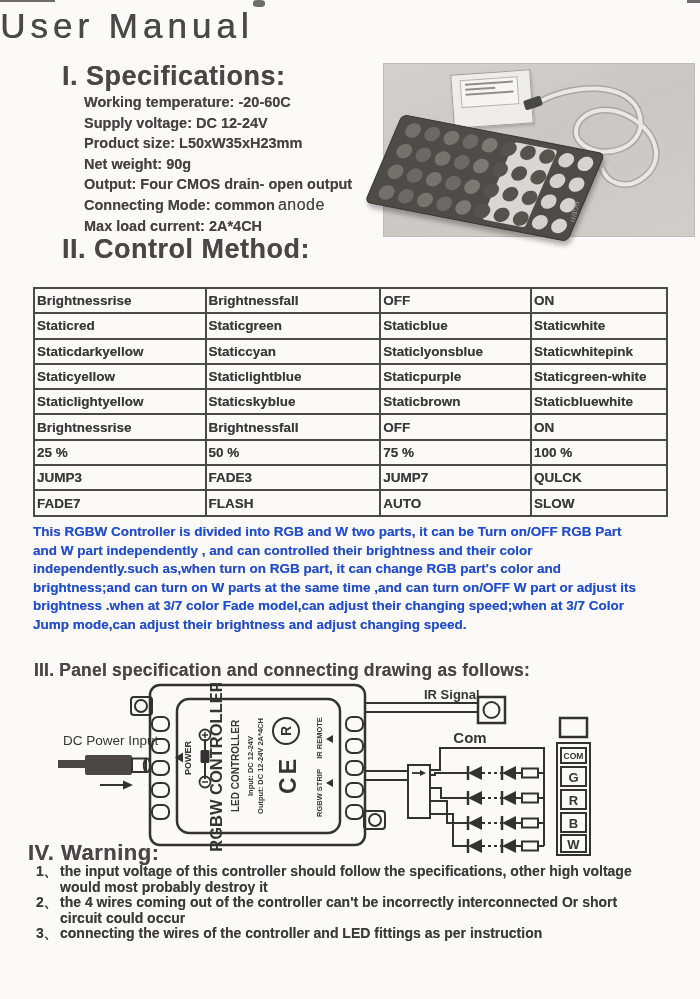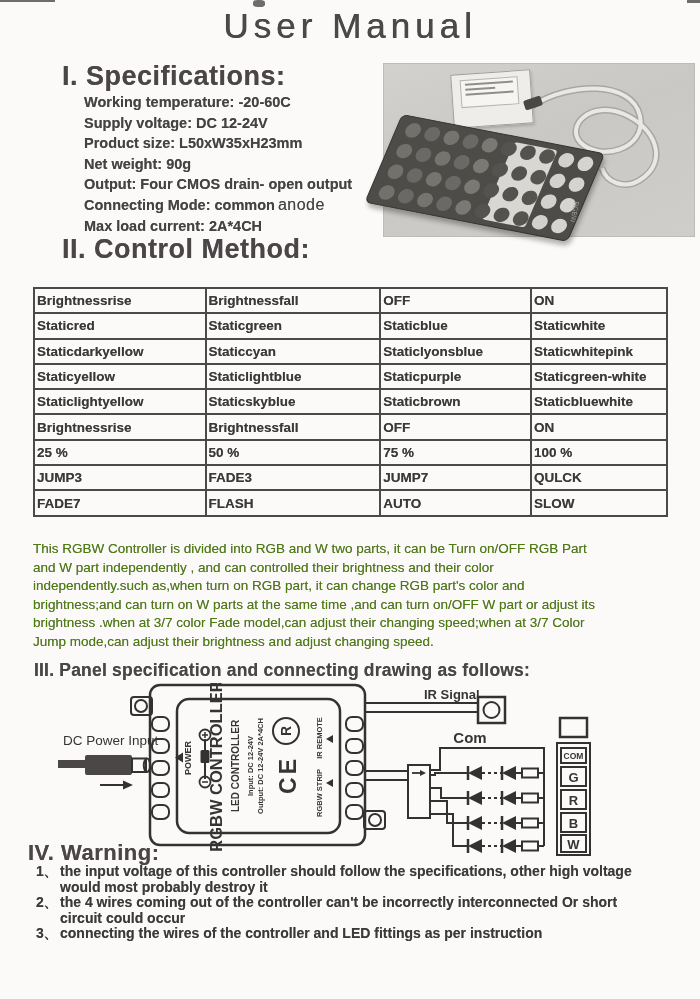--- a/index.html
+++ b/index.html
@@ -5,39 +5,39 @@
   html,body{margin:0;padding:0;}
   body{
     width:700px;height:999px;position:relative;overflow:hidden;
     background:#fbfaf8;
     font-family:"Liberation Sans", sans-serif;
     color:#403d3f;
   }
   .abs{position:absolute;}
   
   .doc-title{
-    left:0;top:6px;width:700px;text-align:center;
+    left:0;top:6px;width:700px;text-align:left;
     font-size:35px;letter-spacing:5px;color:#4b4849;
     text-shadow:0.5px 0 0 #4b4849;
   }
   .h1{
     font-weight:bold;color:#4a4547;letter-spacing:0.5px;
     text-shadow:0 0 0.5px rgba(74,69,71,.7);
   }
   #spec-heading{left:62px;top:61px;font-size:27px;}
   #method-heading{left:62px;top:234px;font-size:27px;}
   #panel-heading{left:34px;top:660px;font-size:17.5px;letter-spacing:0.2px;}
   #warning-heading{left:28px;top:840px;font-size:22px;}
   .spec-lines{left:84px;top:92px;width:330px;}
   .spec-line{font-size:14.5px;font-weight:bold;line-height:19.6px;color:#464244;
     text-shadow:0 0 0.4px rgba(70,66,68,.6);}
   .spec-line .light{font-weight:normal;font-size:16px;letter-spacing:0.5px;margin-left:3px;}
   #description{
-    left:33px;top:540px;width:650px;
-    font-size:13.5px;font-weight:normal;line-height:18.6px;color:#4d7c0f;
+    left:33px;top:523px;width:650px;
+    font-size:13.5px;font-weight:bold;line-height:18.6px;color:#1d4ed8;
     white-space:pre-line;text-shadow:0 0 0.4px rgba(60,57,59,.55);
   }
   
   #ctl-table{
     left:33px;top:287px;width:635px;border-collapse:collapse;table-layout:fixed;
   }
   #ctl-table td{
     border:2px solid #4c494b;height:23.3px;vertical-align:middle;
     font-size:13.5px;font-weight:bold;color:#3b383a;padding:0 2px;
     text-shadow:0 0 0.4px rgba(59,56,58,.6);

